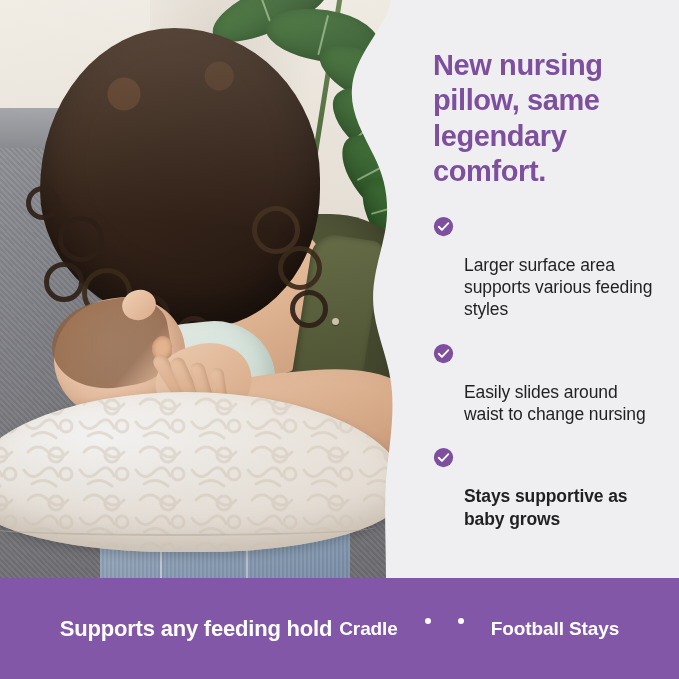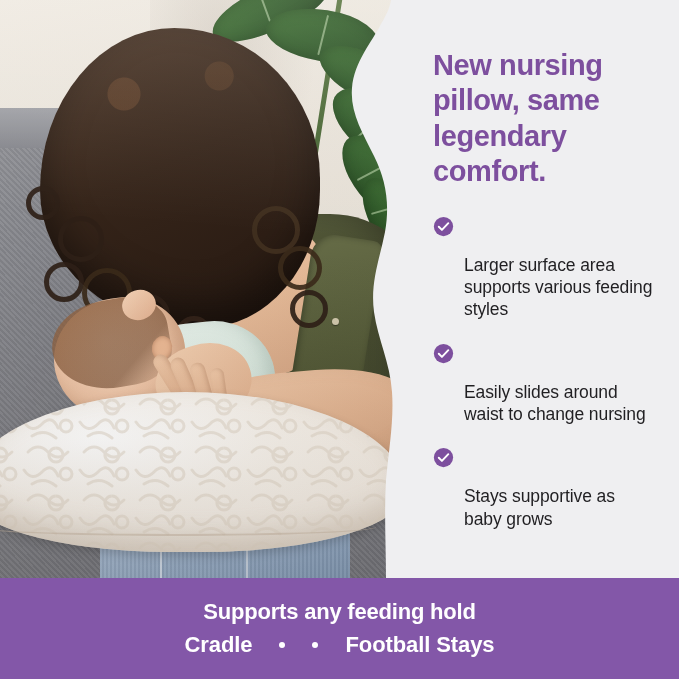--- a/index.html
+++ b/index.html
@@ -315,21 +315,21 @@
     letter-spacing: -.4px;
   }
 
   .bullets { margin-top: 24px; }
   .bullet {
     display: flex;
     align-items: flex-start;
     gap: 10px;
     margin-bottom: 20px;
   }
-  .bullet:last-child { margin-bottom: 0; }
+  .bullet:last-child { margin-bottom: 0; font-weight: bold; }
   .check {
     flex: 0 0 auto;
     width: 21px; height: 21px;
     margin-top: 2px;
   }
   .check svg { display: block; width: 21px; height: 21px; }
   .bullet-text {
     color: #201f22;
     font-size: 17.5px;
     line-height: 1.28;
@@ -337,37 +337,37 @@
     margin-top: 40px;
   }
 
   
   .footer {
     position: absolute;
     left: 0; bottom: 0;
     width: 679px; height: 101px;
     background: #8357A8;
     display: flex;
-    flex-direction: column;
+    flex-direction: row;
     align-items: center;
     justify-content: center;
     gap: 7px;
   }
   .footer-title {
     color: #ffffff;
     font-size: 22px;
     font-weight: 700;
     letter-spacing: -.2px;
   }
   .footer-holds {
     display: flex;
-    align-items: center;
+    align-items: flex-start;
     gap: 27px;
     color: #ffffff;
-    font-size: 22px;
+    font-size: 19px;
     font-weight: 700;
     letter-spacing: -.1px;
   }
   .dot-sep {
     width: 6px; height: 6px;
     background: #ffffff;
     border-radius: 50%;
     display: inline-block;
   }
 </style>

